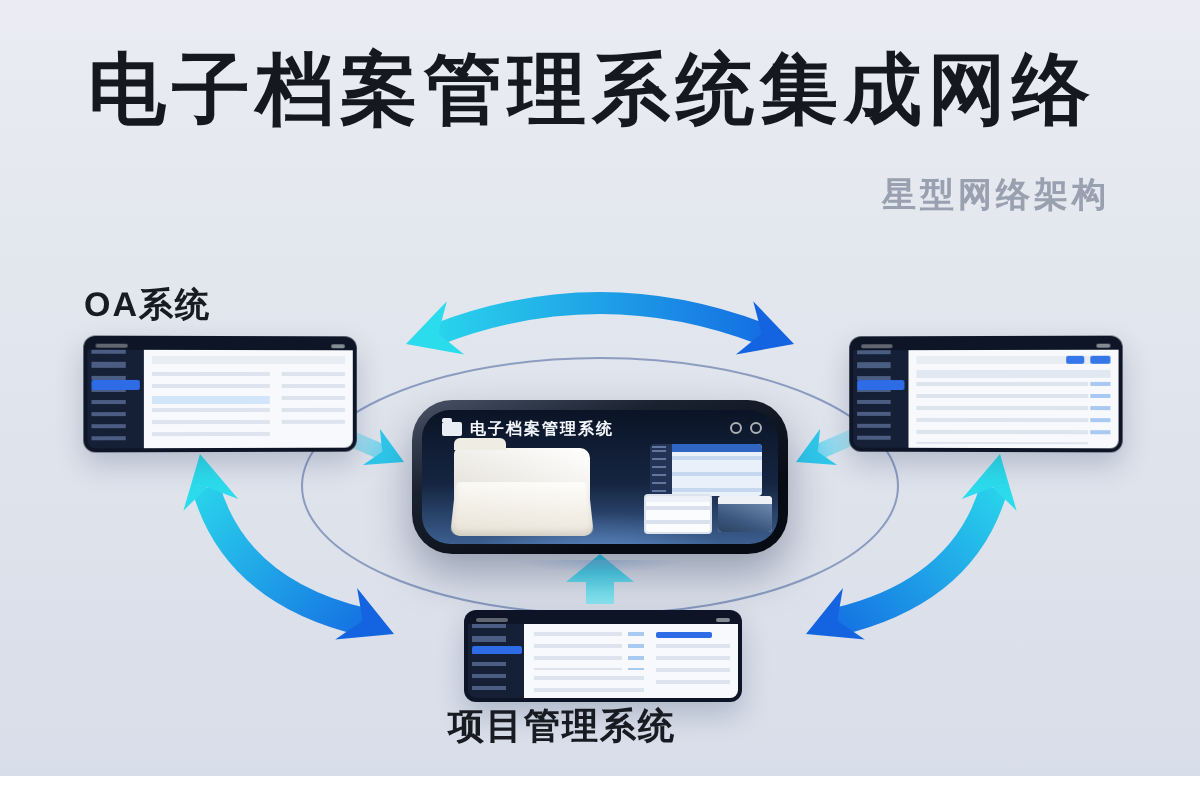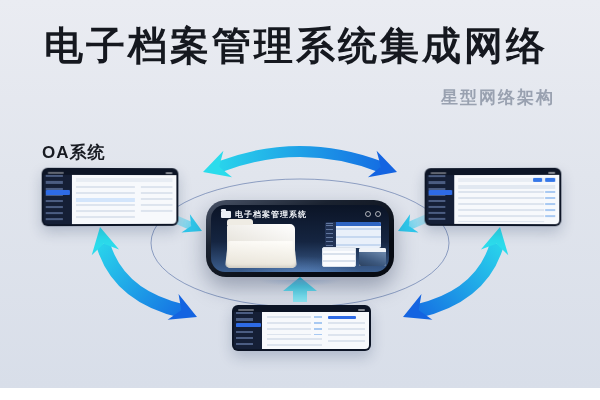--- a/index.html
+++ b/index.html
@@ -152,20 +152,21 @@
       <path d="M 446 210 L 409 226" fill="none" stroke="url(#gERP)" stroke-width="8"></path>
       <polygon points="0,0 -18,-10 -12,0 -18,10" fill="#2FC8EC" transform="translate(398,231) rotate(155)"></polygon>
     </g>
 
     <g>
       <polygon points="300,277 283,291 293,291 293,302 307,302 307,291 317,291" fill="url(#gUp)"></polygon>
     </g>
   </svg>
 
   <div class="lbl lbl-oa">OA系统</div>
+  <div class="lbl lbl-prj">项目管理系统</div>
 
   <div class="shot shot-oa">
     <div class="s-top"></div>
     <div class="s-body">
       <div class="s-side">
           <i class="hl"></i>
         </div>
       <div class="s-main">
         <div class="p strip" style="left:4%;top:6%;width:92%;height:8%;"></div>
         <div class="p rows" style="left:4%;top:22%;width:56%;height:70%;"></div>

